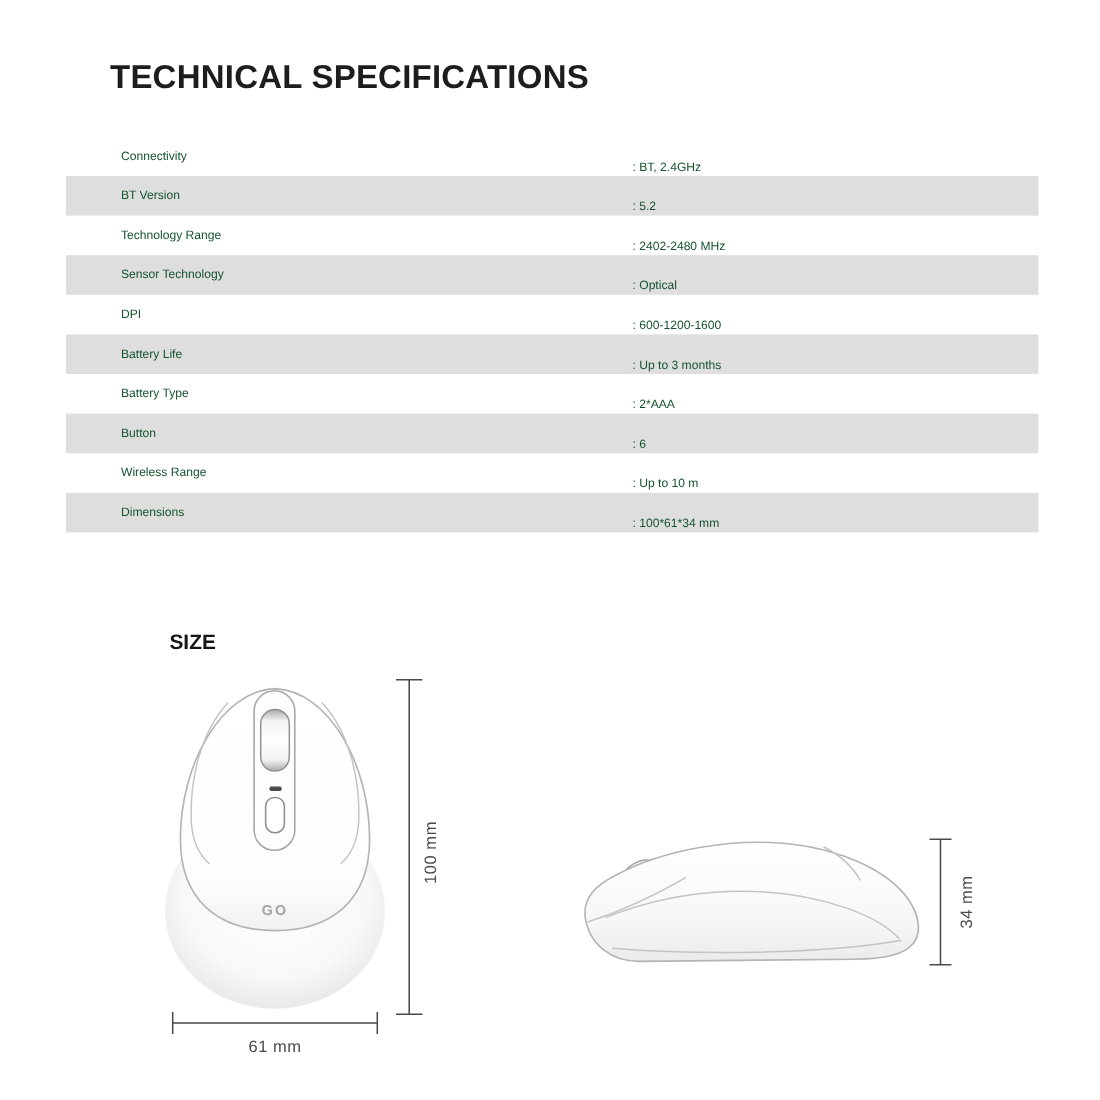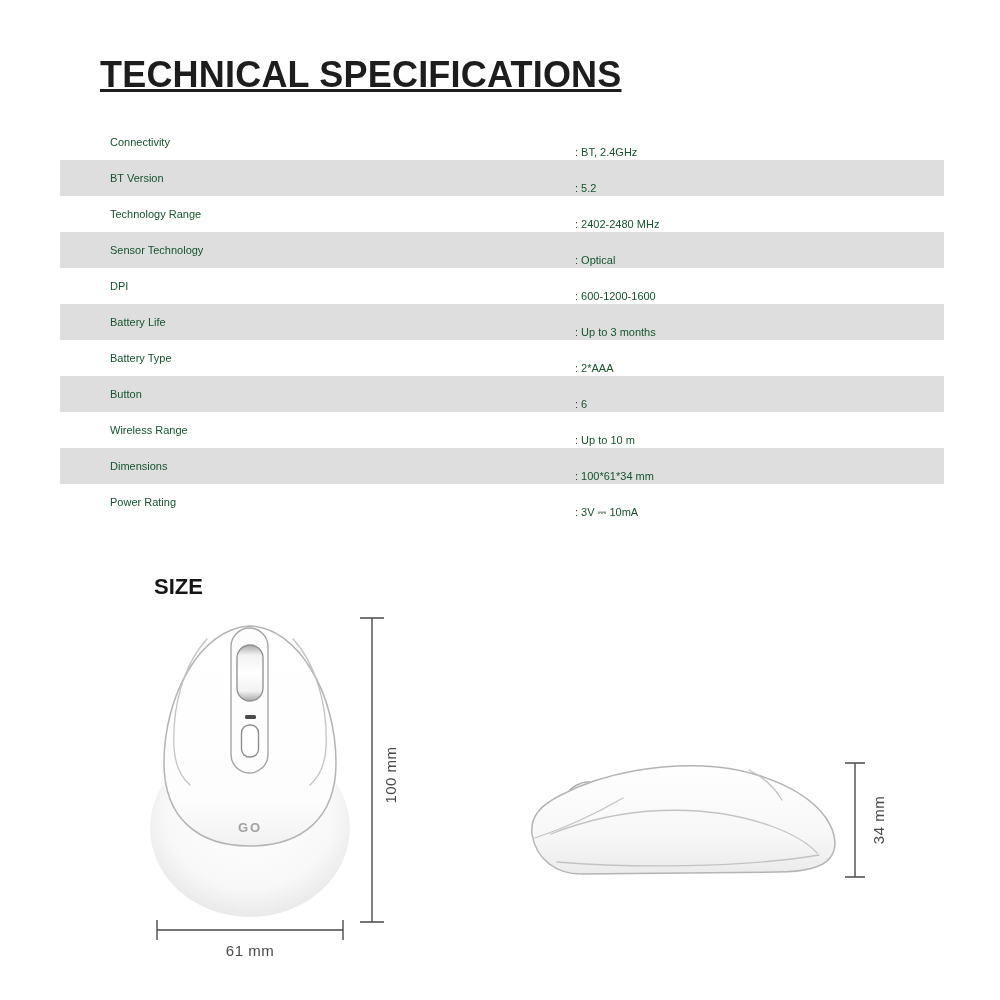--- a/index.html
+++ b/index.html
@@ -5,35 +5,35 @@
   html, body { margin: 0; padding: 0; }
   body {
     width: 1000px; height: 1000px;
     position: relative;
     background: #ffffff;
     font-family: "Liberation Sans", sans-serif;
     overflow: hidden;
   }
   .title {
     position: absolute; left: 100px; top: 54px;
-    font-size: 36px; font-weight: 700; color: #1d1d1d;
-    letter-spacing: 0.2px; white-space: nowrap; text-decoration: underline;
+    font-size: 30px; font-weight: 700; color: #1d1d1d;
+    letter-spacing: 0.2px; white-space: nowrap;
   }
   .spec-table { position: absolute; left: 60px; top: 124px; width: 884px; }
   .spec-row {
     position: relative; height: 36px;
     display: flex; align-items: center;
     font-size: 11px; color: #14532d; white-space: nowrap;
   }
   .spec-row:nth-child(even) { background: #dedede; }
   .spec-label { padding-left: 50px; }
   .spec-value { position: absolute; left: 515px; margin-top: 20px; }
   .size-heading {
     position: absolute; left: 154px; top: 574px;
-    font-size: 22px; font-weight: 700; color: #161616;
+    font-size: 19px; font-weight: 700; color: #161616;
   }
   svg.diagram { position: absolute; left: 0; top: 560px; width: 1000px; height: 440px; }
   .dim-line { stroke: #4a4a4a; stroke-width: 1.4; fill: none; }
   .dim-label {
     font-family: "Liberation Sans", sans-serif;
     font-size: 15px; fill: #4a4a4a; letter-spacing: 0.5px;
   }
   .go-logo {
     font-family: "Liberation Sans", sans-serif;
     font-size: 13px; font-weight: 700; fill: #a2a2a2; letter-spacing: 2px;
@@ -78,24 +78,20 @@
     <span class="spec-label">Button</span>
     <span class="spec-value">: 6</span>
   </div>
   <div class="spec-row">
     <span class="spec-label">Wireless Range</span>
     <span class="spec-value">: Up to 10 m</span>
   </div>
   <div class="spec-row">
     <span class="spec-label">Dimensions</span>
     <span class="spec-value">: 100*61*34 mm</span>
-  </div>
-  <div class="spec-row">
-    <span class="spec-label">Power Rating</span>
-    <span class="spec-value">: 3V ⎓ 10mA</span>
   </div>
 </div>
 
 <div class="size-heading">SIZE</div>
 
 <svg class="diagram" viewBox="0 0 1000 440" xmlns="http://www.w3.org/2000/svg">
   <defs>
     <radialGradient id="palmGrad" cx="50%" cy="42%" r="60%">
       <stop offset="0%" stop-color="#ffffff"></stop>
       <stop offset="70%" stop-color="#f8f8f8"></stop>

